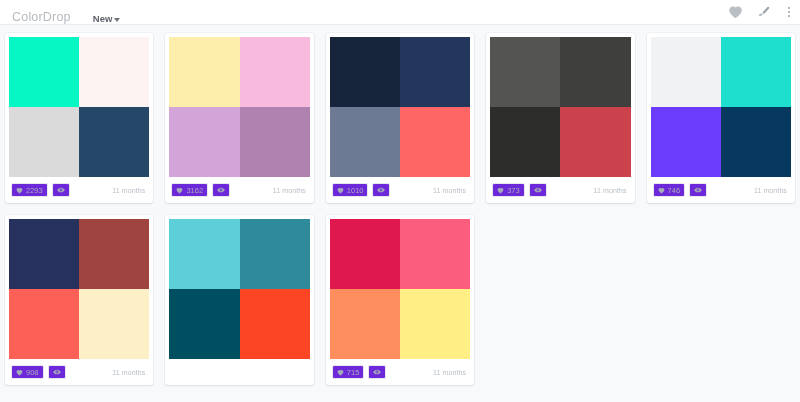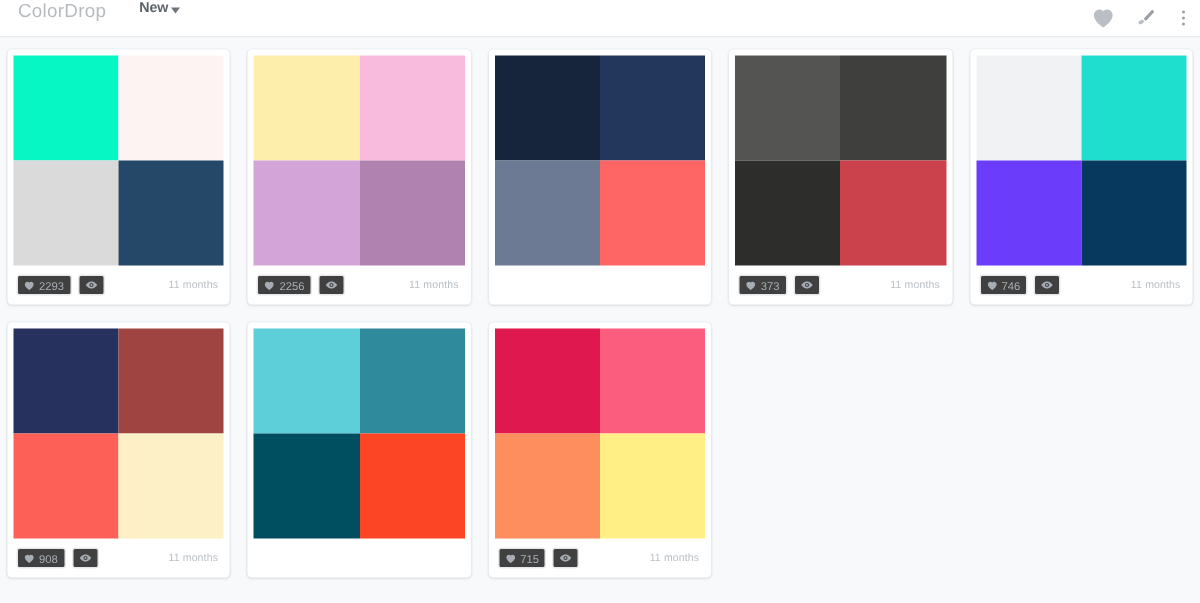--- a/index.html
+++ b/index.html
@@ -11,21 +11,21 @@
     overflow: hidden;
   }
 
   
   #topbar {
     position: relative;
     height: 25px;
     background: #ffffff;
     border-bottom: 1px solid #e9ecef;
     display: flex;
-    align-items: flex-start;
+    align-items: flex-end;
     padding: 0 10px;
   }
   #brand {
     font-size: 12.5px;
     color: #b6bbc0;
     letter-spacing: .2px;
     margin-right: 22px;
     padding-left: 2px;
   }
   #nav-new {
@@ -88,21 +88,21 @@
     padding: 0 6px;
   }
   .pill {
     display: flex;
     align-items: center;
     gap: 3px;
     height: 14px;
     padding: 0 4px;
     border: 1px solid #e6e9ec;
     border-radius: 2px;
-    background: #404040;
+    background: #6d28d9;
     font-size: 7.5px;
     color: #a7adb4;
     cursor: pointer;
   }
   .pill + .pill { margin-left: 4px; }
   .pill svg { display: block; }
   .age {
     margin-left: auto;
     font-size: 7px;
     color: #b9bfc5;
@@ -176,40 +176,59 @@
         <div class="sw" style="background: rgb(210, 164, 216);"></div>
         <div class="sw" style="background: rgb(176, 130, 176);"></div>
       </div>
       <div class="card-footer">
         <div class="pill">
           <span>
             <svg width="7" height="7" viewBox="0 0 24 22">
               <path d="M12 21S2 14.5 2 8.2C2 4.6 4.8 2 8.1 2c2 0 3.3 1 3.9 1.9C12.6 3 13.9 2 15.9 2 19.2 2 22 4.6 22 8.2 22 14.5 12 21 12 21z" fill="#a7adb4"></path>
             </svg>
           </span>
-          <span>2256</span>
+          <span>3162</span>
         </div>
         <div class="pill">
           <span>
             <svg width="8" height="6" viewBox="0 0 24 16">
               <path d="M12 1C6 1 1.7 6.3.8 7.6c-.3.3-.3.6 0 .9C1.7 9.7 6 15 12 15s10.3-5.3 11.2-6.5c.3-.3.3-.6 0-.9C22.3 6.3 18 1 12 1zm0 11.2A4.2 4.2 0 1 1 16.2 8 4.2 4.2 0 0 1 12 12.2z" fill="#a7adb4"></path>
               <circle cx="12" cy="8" r="2.1" fill="#a7adb4"></circle>
             </svg>
           </span>
         </div>
         <div class="age">11 months</div>
       </div>
     </div>
     <div class="card">
       <div class="swatches">
         <div class="sw" style="background: rgb(22, 36, 60);"></div>
         <div class="sw" style="background: rgb(34, 55, 91);"></div>
         <div class="sw" style="background: rgb(108, 122, 147);"></div>
         <div class="sw" style="background: rgb(254, 101, 101);"></div>
       </div>
+      <div class="card-footer">
+        <div class="pill">
+          <span>
+            <svg width="7" height="7" viewBox="0 0 24 22">
+              <path d="M12 21S2 14.5 2 8.2C2 4.6 4.8 2 8.1 2c2 0 3.3 1 3.9 1.9C12.6 3 13.9 2 15.9 2 19.2 2 22 4.6 22 8.2 22 14.5 12 21 12 21z" fill="#a7adb4"></path>
+            </svg>
+          </span>
+          <span>1010</span>
+        </div>
+        <div class="pill">
+          <span>
+            <svg width="8" height="6" viewBox="0 0 24 16">
+              <path d="M12 1C6 1 1.7 6.3.8 7.6c-.3.3-.3.6 0 .9C1.7 9.7 6 15 12 15s10.3-5.3 11.2-6.5c.3-.3.3-.6 0-.9C22.3 6.3 18 1 12 1zm0 11.2A4.2 4.2 0 1 1 16.2 8 4.2 4.2 0 0 1 12 12.2z" fill="#a7adb4"></path>
+              <circle cx="12" cy="8" r="2.1" fill="#a7adb4"></circle>
+            </svg>
+          </span>
+        </div>
+        <div class="age">11 months</div>
+      </div>
     </div>
     <div class="card">
       <div class="swatches">
         <div class="sw" style="background: rgb(84, 84, 83);"></div>
         <div class="sw" style="background: rgb(63, 63, 61);"></div>
         <div class="sw" style="background: rgb(45, 45, 43);"></div>
         <div class="sw" style="background: rgb(203, 65, 76);"></div>
       </div>
       <div class="card-footer">
         <div class="pill">

